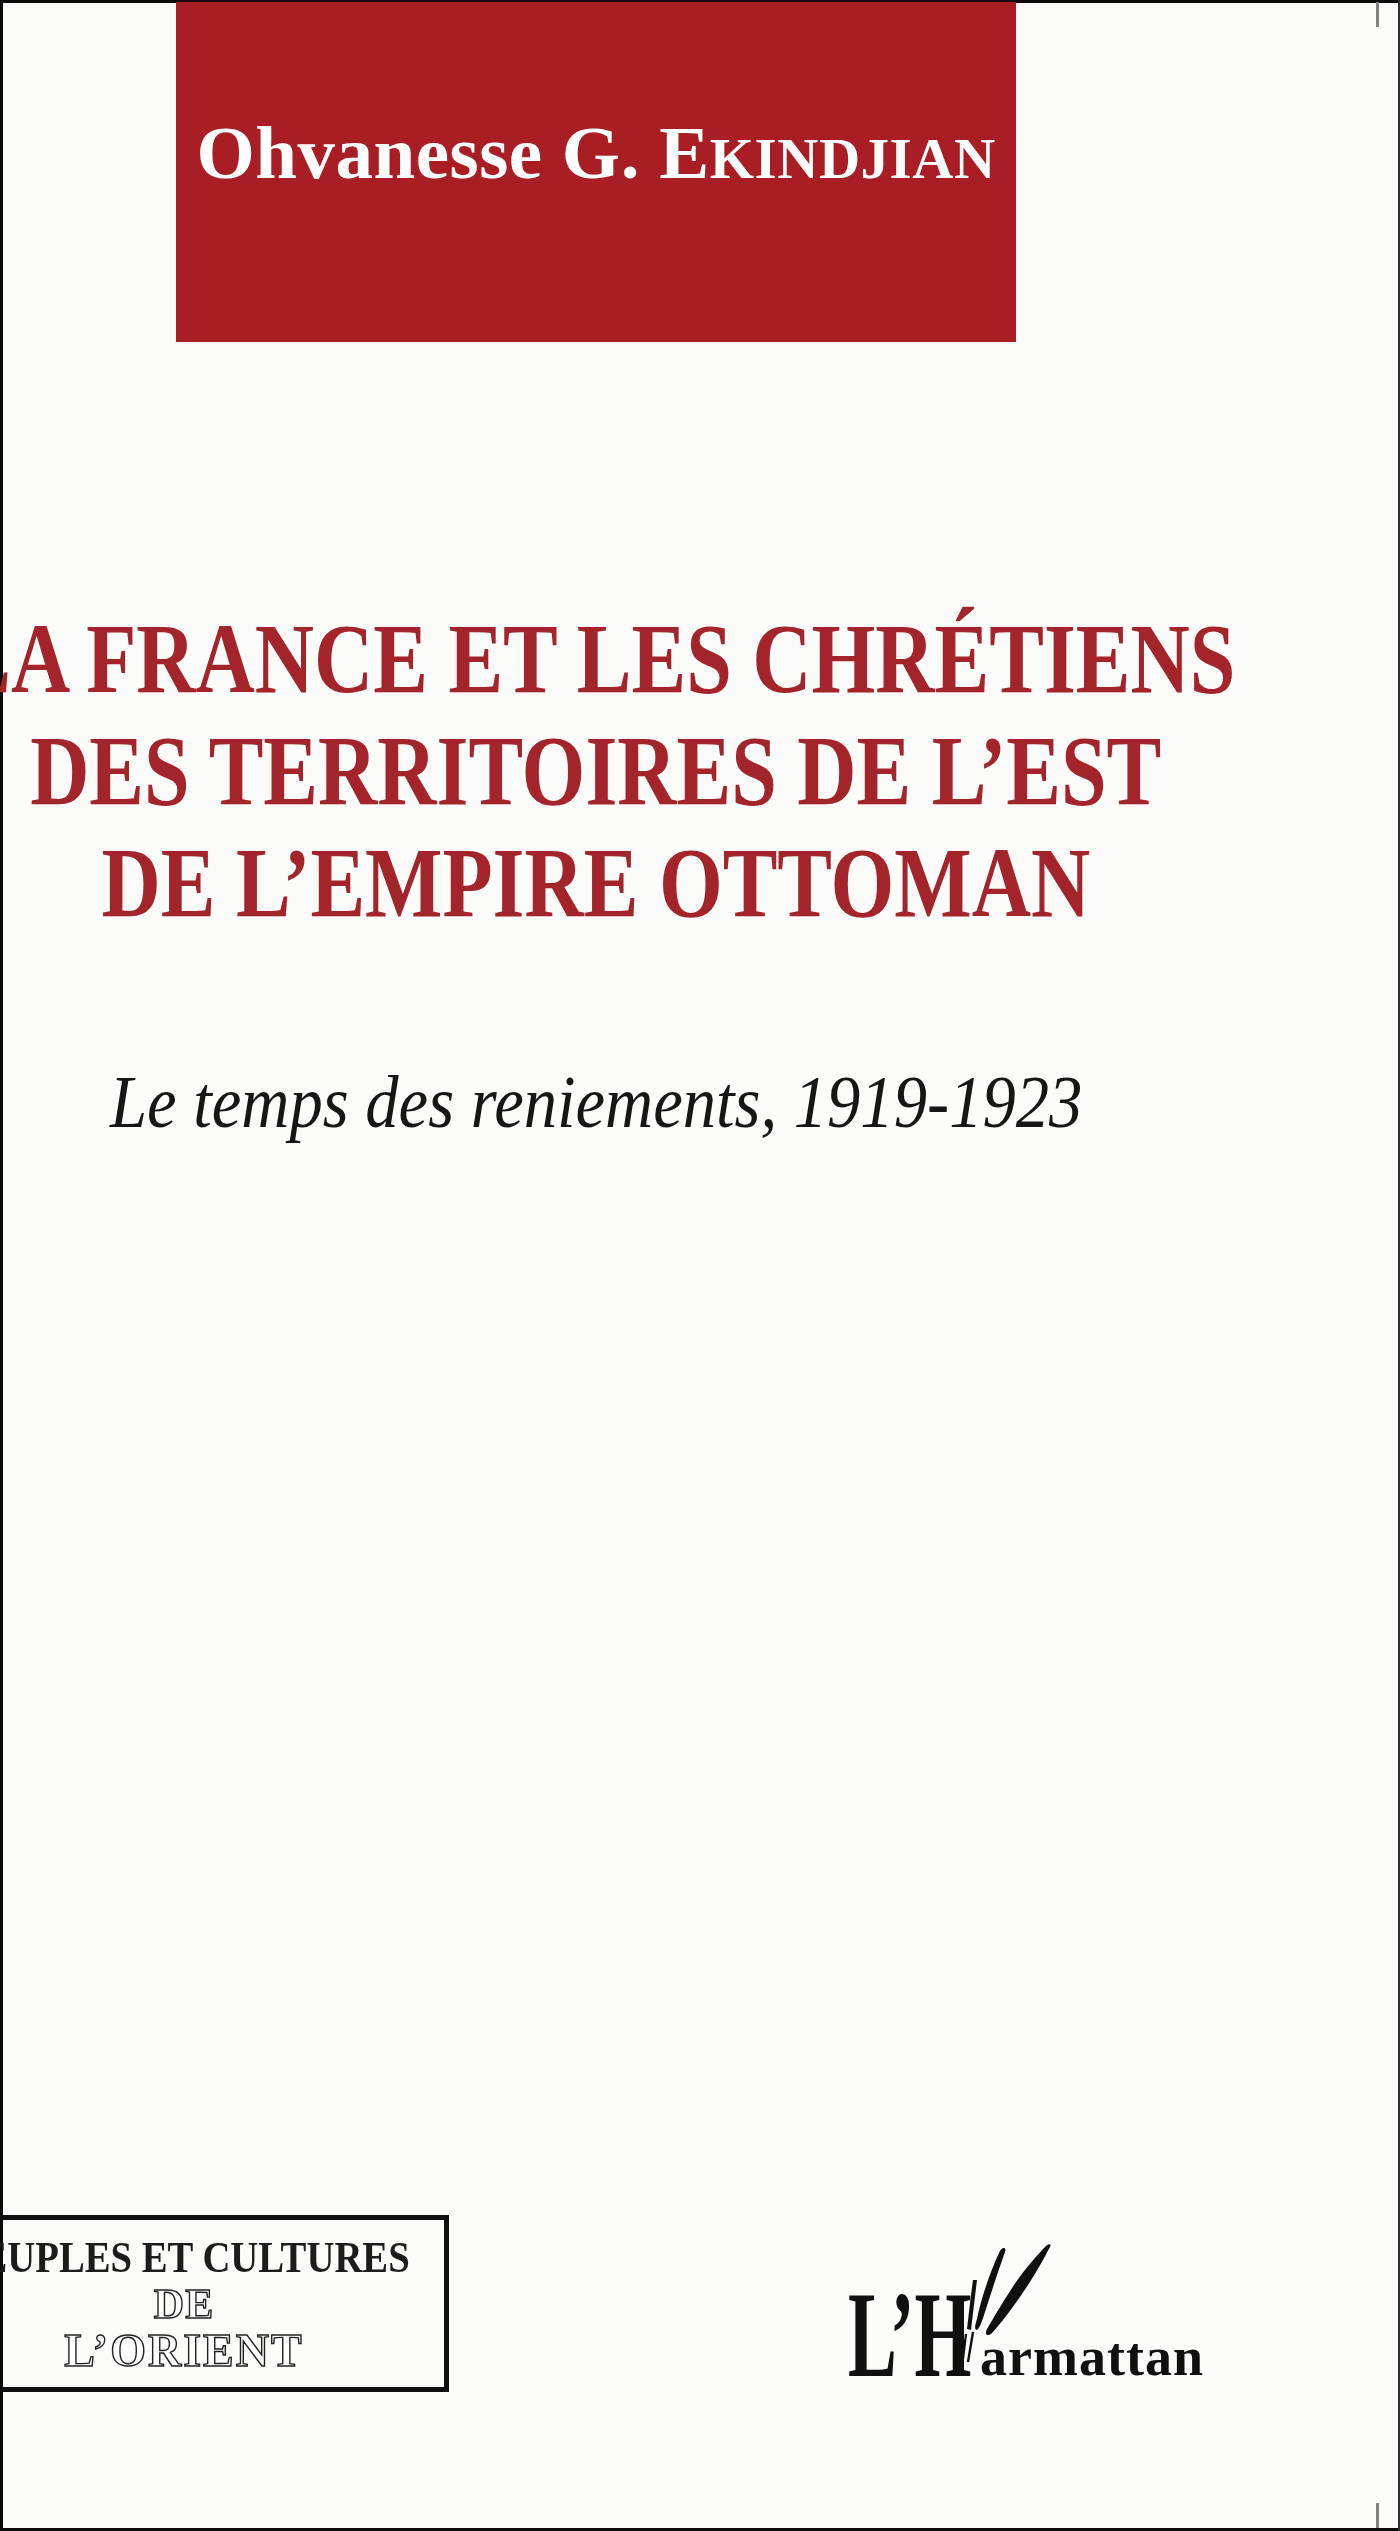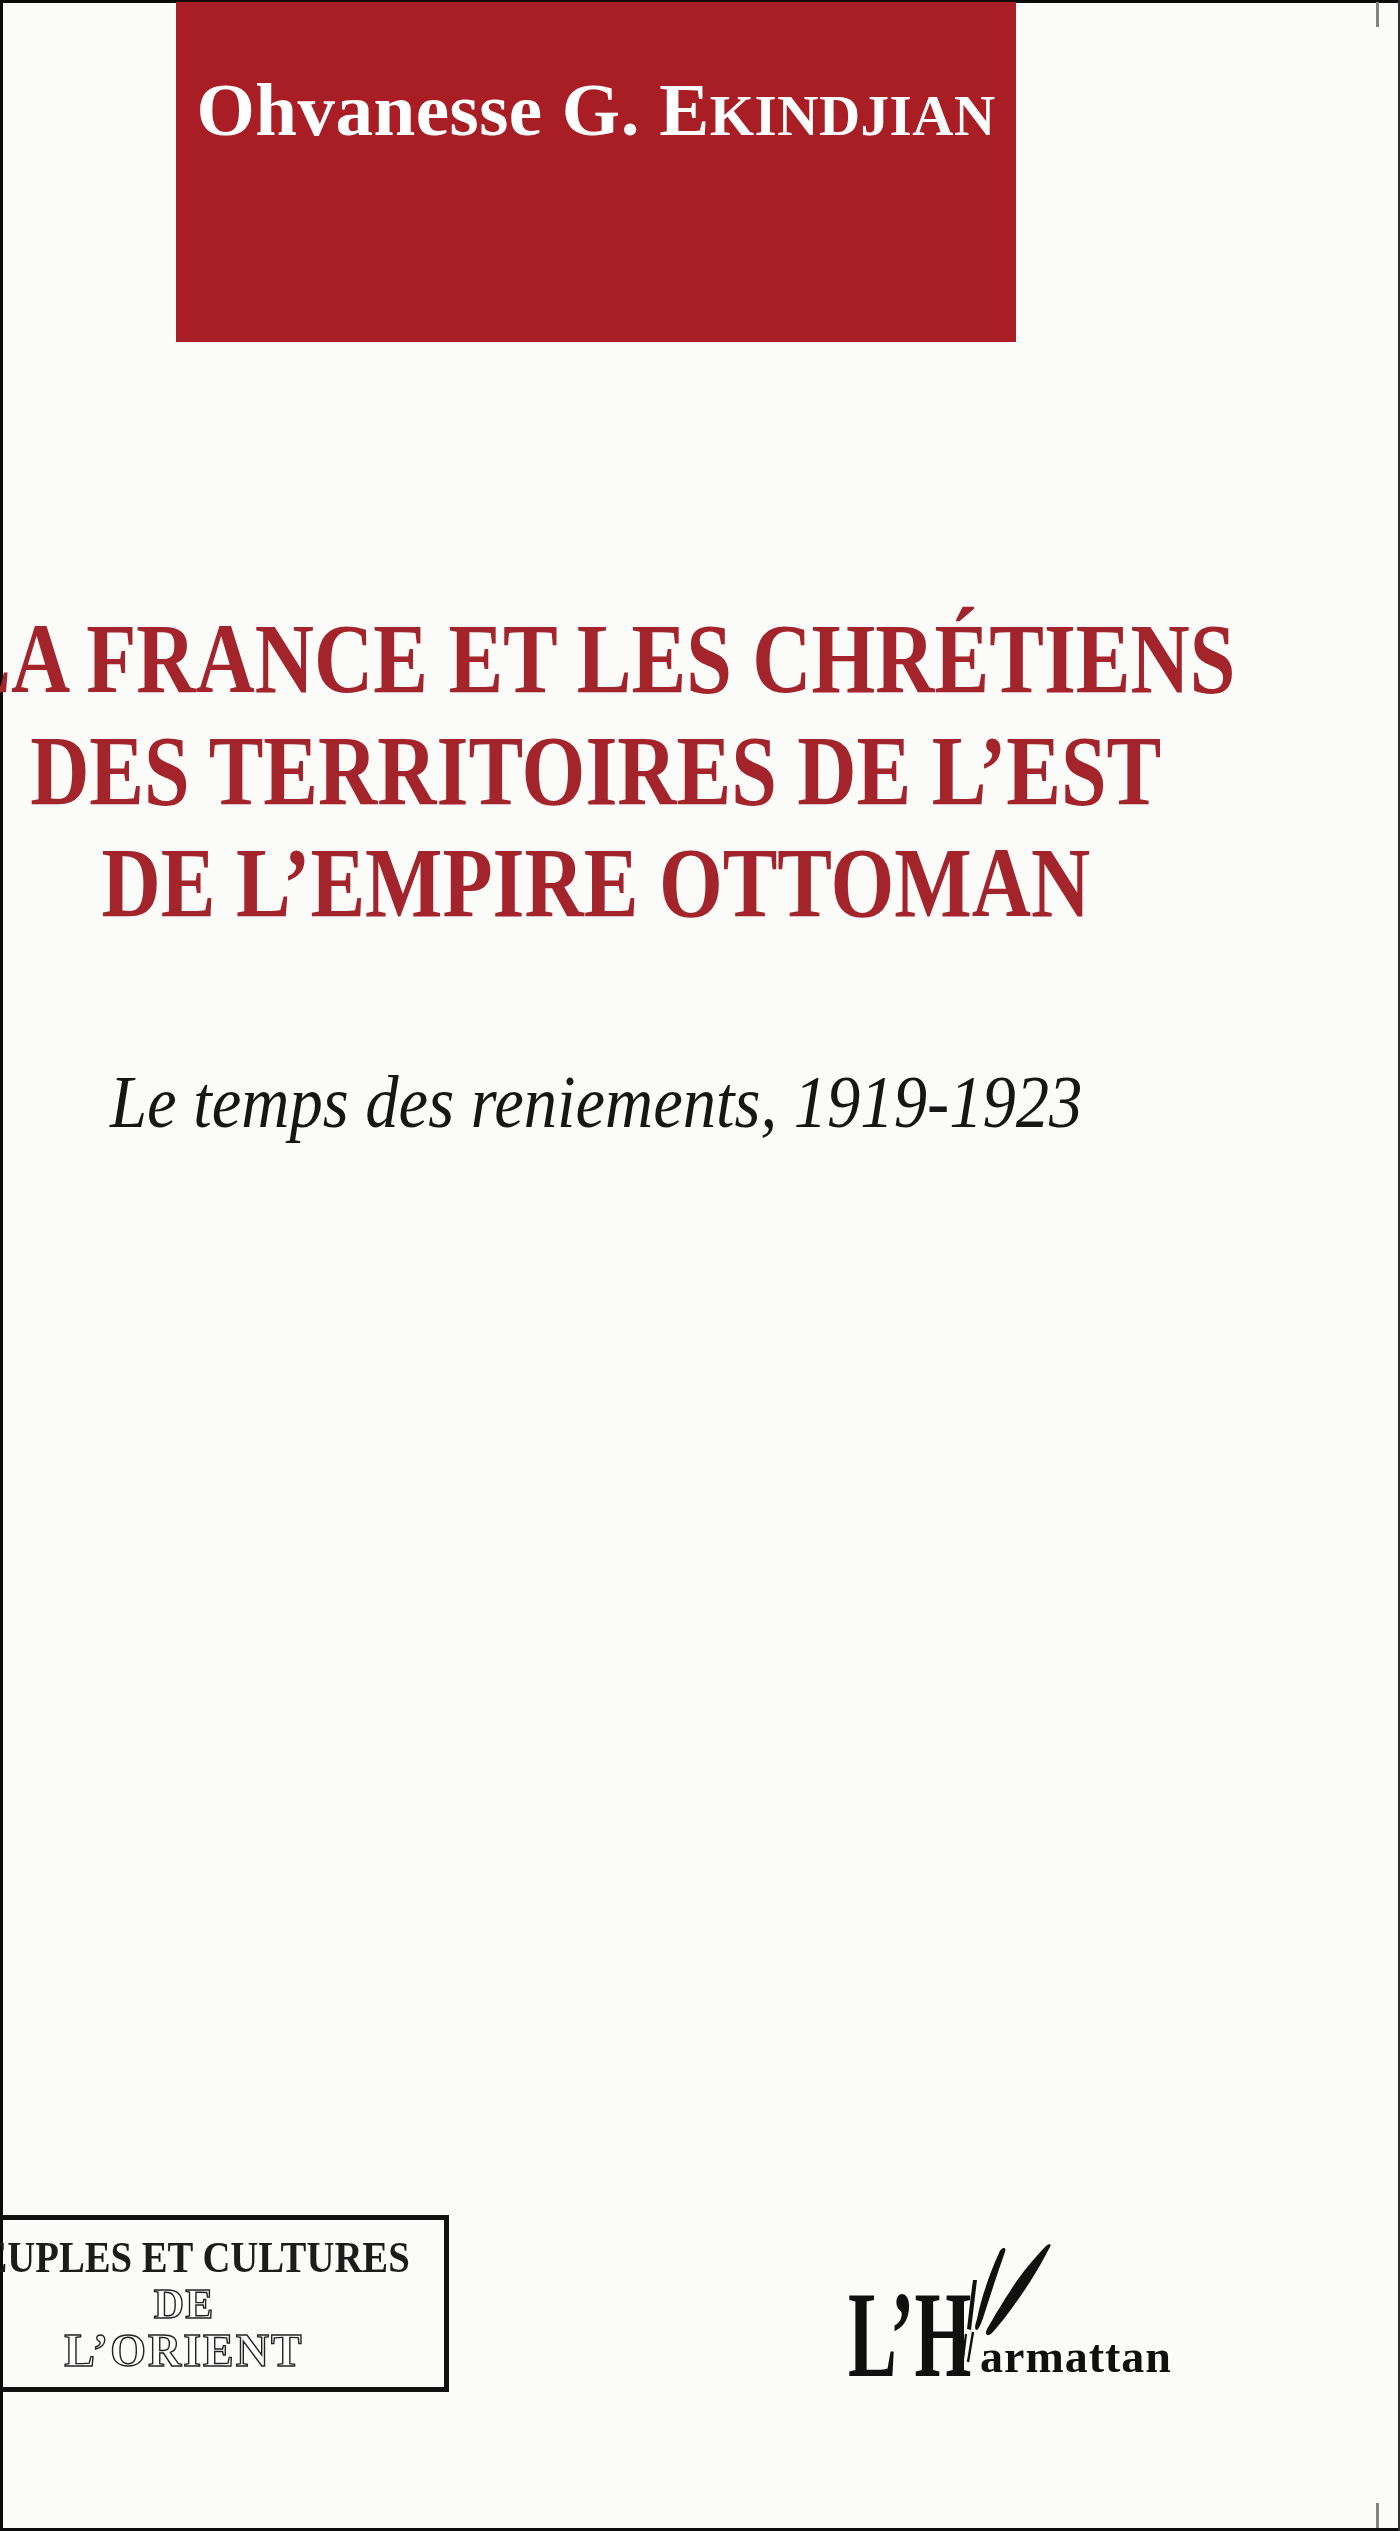--- a/index.html
+++ b/index.html
@@ -24,21 +24,21 @@
   
   .banner {
     position: absolute;
     left: 176px; top: 2px;
     width: 840px; height: 340px;
     background: var(--banner-red, #A81E24);
     text-align: center;
   }
   .author {
     display: block;
-    padding-top: 70px;
+    padding-top: 113px;
     color: #ffffff;
     font-weight: bold;
     font-size: 75px;
     line-height: 75px;
     white-space: nowrap;
     letter-spacing: 0.5px;
   }
   .author .smallcaps { font-size: 0.76em; }
 
   
@@ -111,21 +111,21 @@
   
   .logo-part { position: absolute; color: #101010; font-weight: bold; white-space: nowrap; }
   .logo-lh {
     left: 848px; top: 2274px;
     font-size: 122px; line-height: 122px;
     transform: scaleX(0.60);
     transform-origin: 0 50%;
   }
   .logo-rest {
     left: 980px; top: 2324px;
-    font-size: 46px; line-height: 66px;
+    font-size: 54px; line-height: 66px;
     letter-spacing: 1px;
   }
   .logo-feather {
     position: absolute;
     left: 950px; top: 2242px;
     width: 115px; height: 130px;
   }
 </style>
 </head>
 <body>

